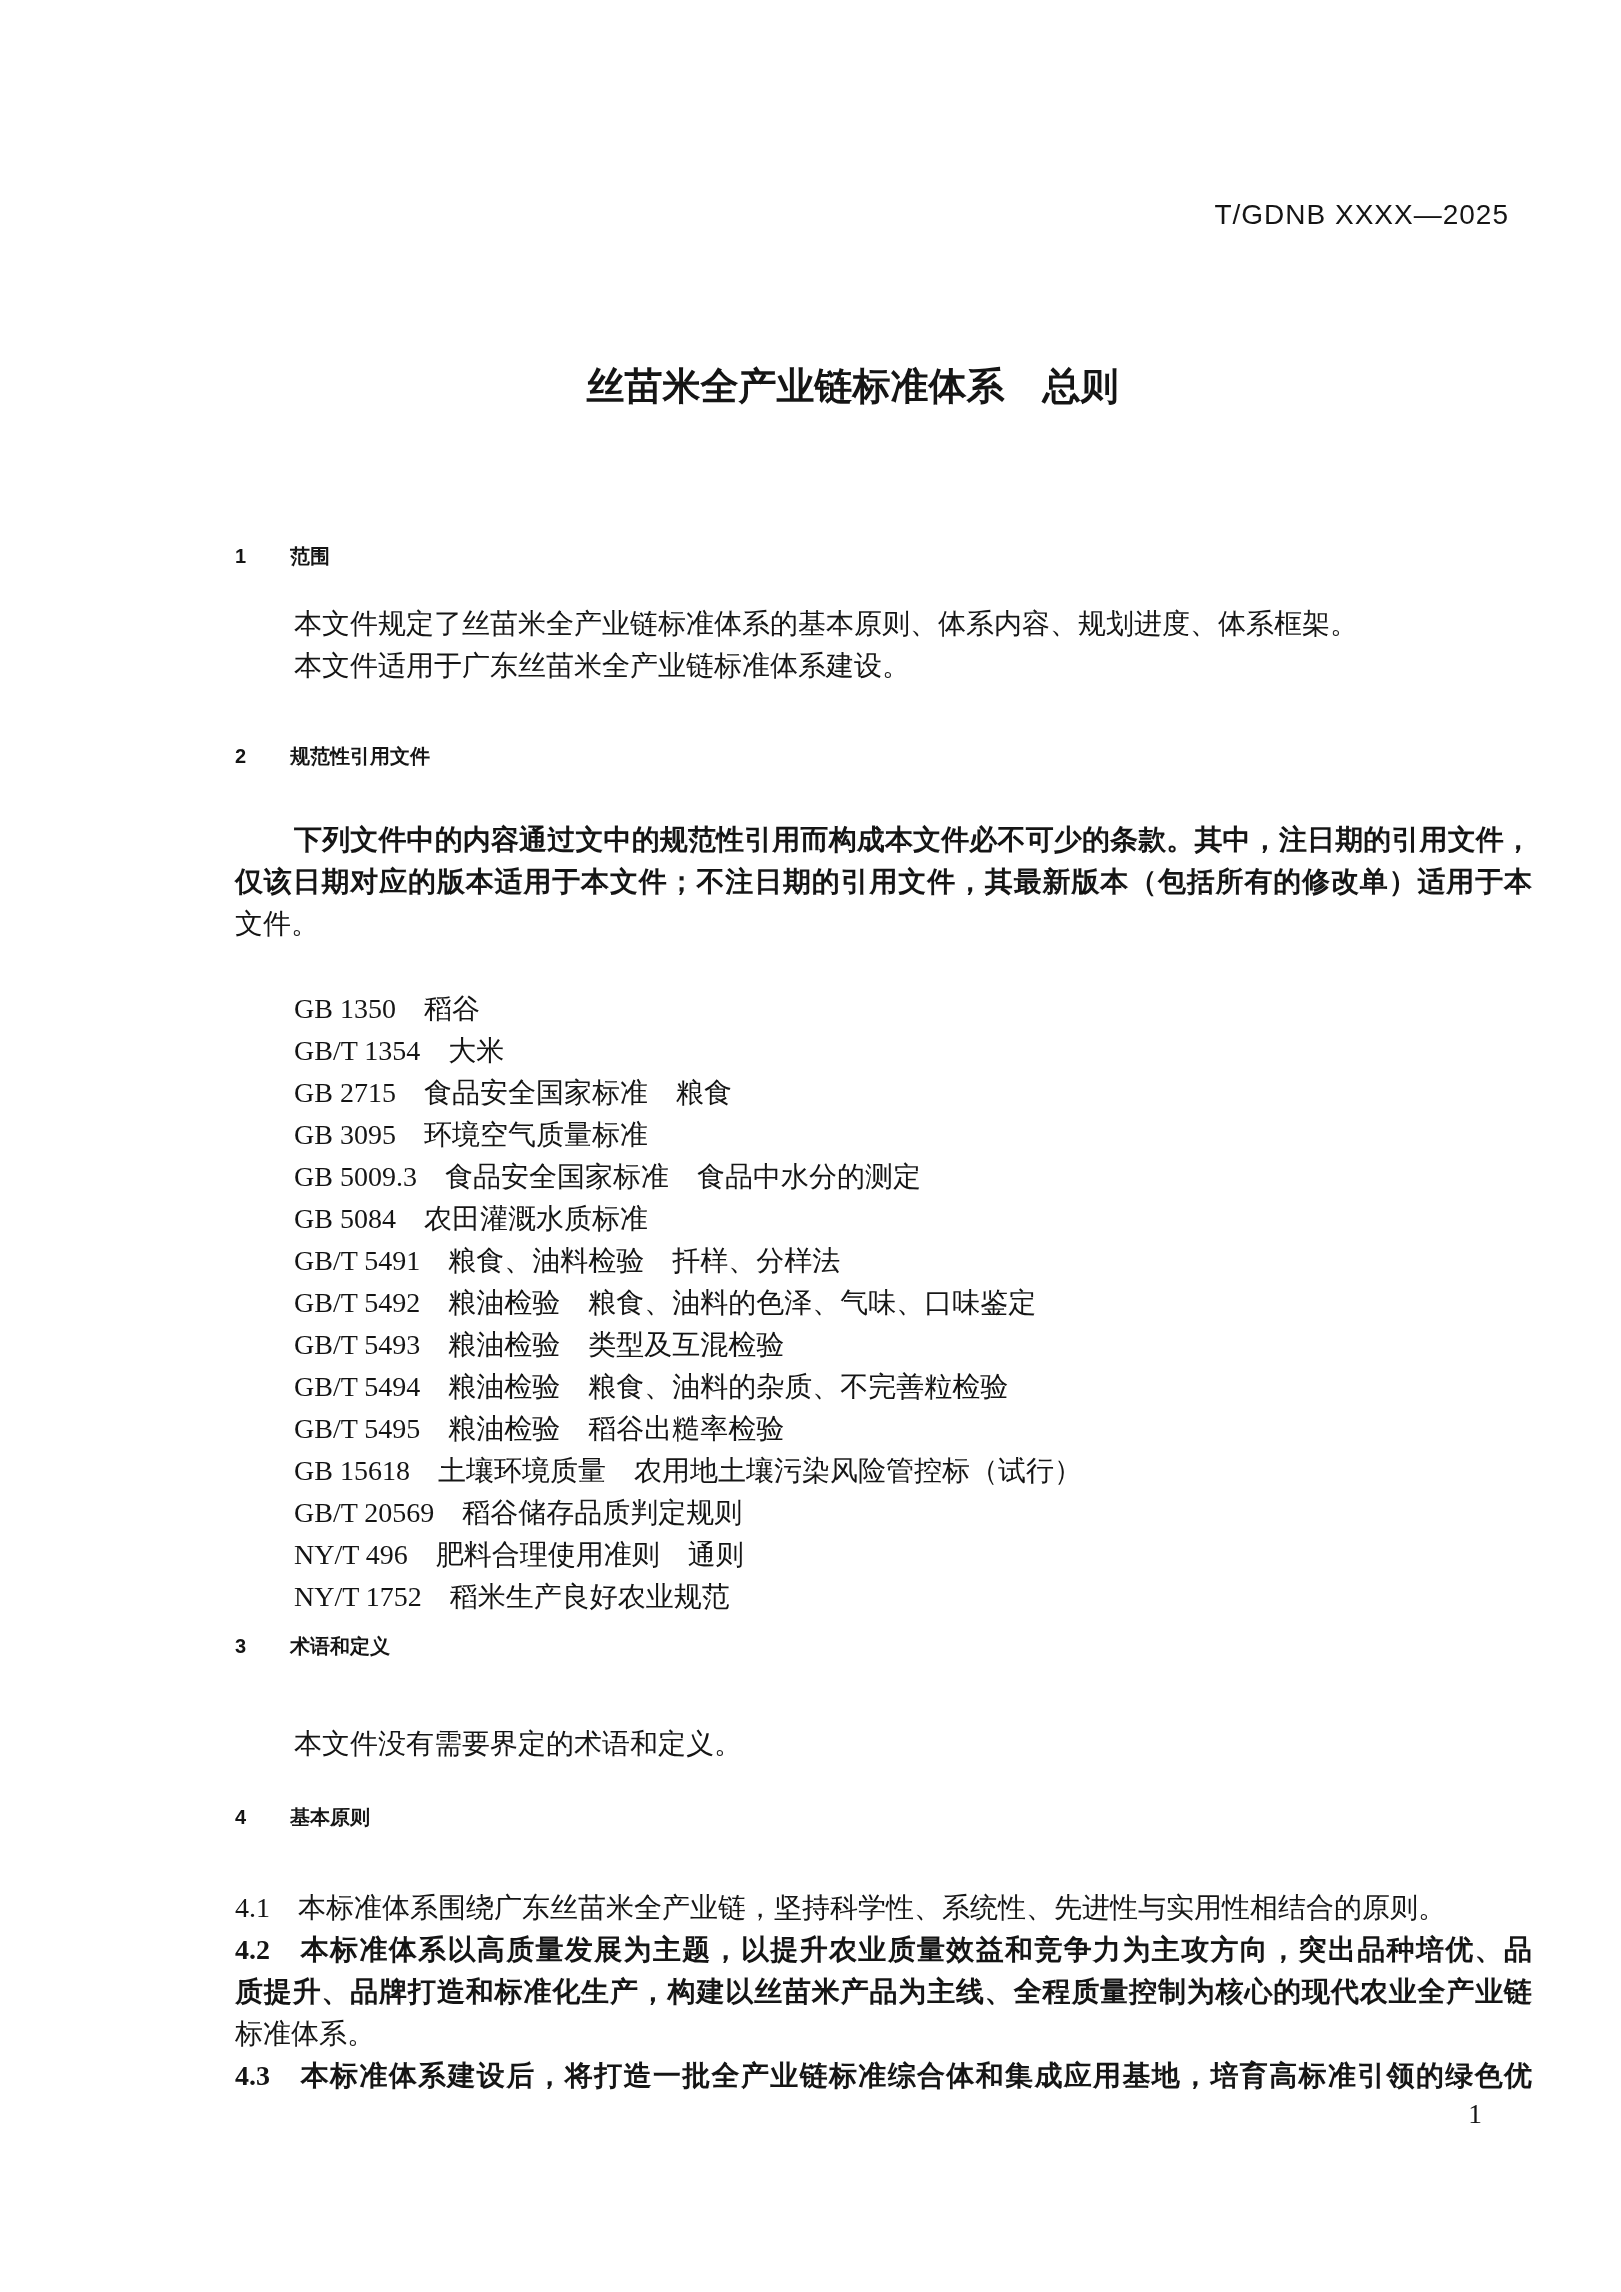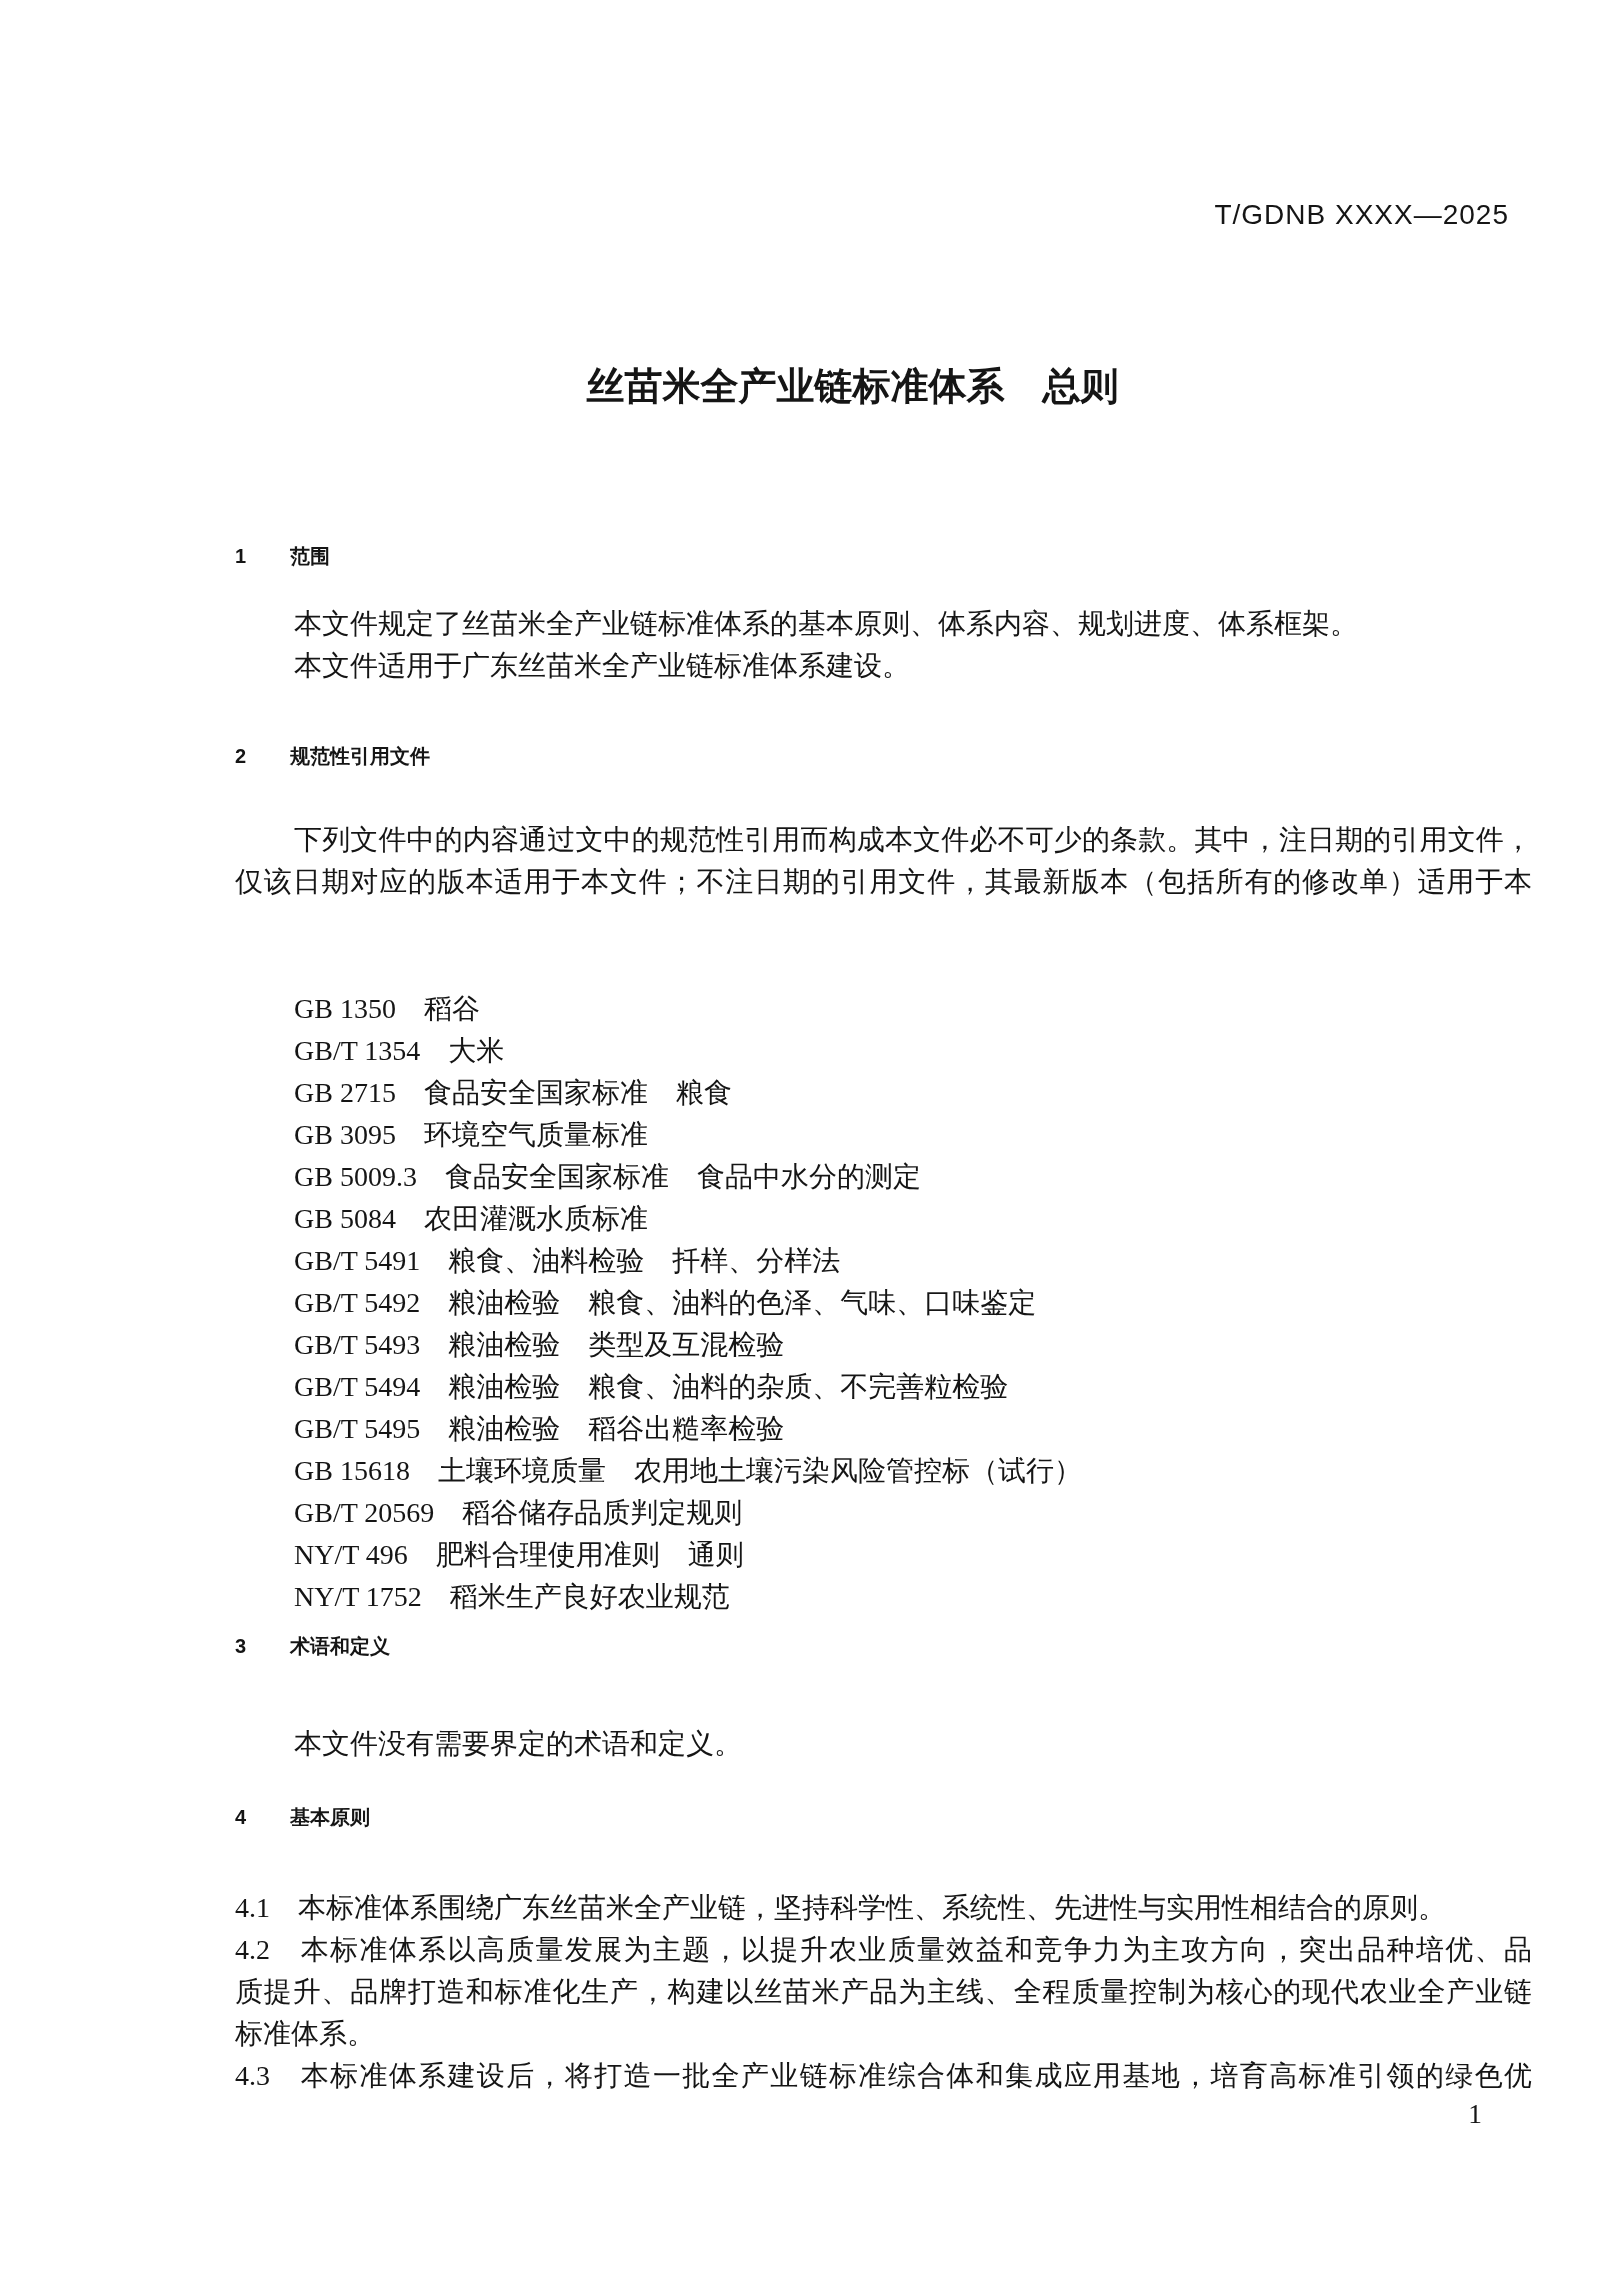--- a/index.html
+++ b/index.html
@@ -28,21 +28,21 @@
     position:absolute;left:193px;
     font-family:"Liberation Sans","DejaVu Sans",sans-serif;
     font-weight:700;font-size:20px;white-space:nowrap;
   }
   .sec-h .sec-num{display:inline-block;min-width:55px;}
   .h1{top:543px}.h2{top:743px}.h3{top:1633px}.h4{top:1804px}
   .blk{position:absolute;left:193px;width:1297px;line-height:42px;}
   .line{height:42px;white-space:nowrap;}
   .wline{height:42px;}
   .ind{text-indent:59px;}
-  .fill{text-align:justify;text-align-last:justify;white-space:normal;}
+  .fill{text-align:justify;text-align-last:justify;white-space:normal;font-weight:bold;}
   .p1{top:603px}
   .p2{top:819px}
   .refs{position:absolute;left:252px;top:988px;width:1238px;line-height:42px;}
   .p3{top:1723px}
   .c41{top:1887px}
   .c42{top:1929px}
   .c43{top:2055px}
   .pageno{
     position:absolute;top:2099px;right:181px;
     font-size:27.4px;
@@ -66,20 +66,21 @@
     <div class="line ind">本文件适用于广东丝苗米全产业链标准体系建设。</div>
   </div>
 
   <div class="sec-h h2">
     <span class="sec-num">2</span><span>规范性引用文件</span>
   </div>
 
   <div class="blk p2">
     <div class="wline ind fill">下列文件中的内容通过文中的规范性引用而构成本文件必不可少的条款。其中，注日期的引用文件，</div>
     <div class="wline fill">仅该日期对应的版本适用于本文件；不注日期的引用文件，其最新版本（包括所有的修改单）适用于本</div>
+    <div class="line">文件。</div>
   </div>
 
   <div class="refs">
     <div class="line">GB 1350　稻谷</div>
     <div class="line">GB/T 1354　大米</div>
     <div class="line">GB 2715　食品安全国家标准　粮食</div>
     <div class="line">GB 3095　环境空气质量标准</div>
     <div class="line">GB 5009.3　食品安全国家标准　食品中水分的测定</div>
     <div class="line">GB 5084　农田灌溉水质标准</div>
     <div class="line">GB/T 5491　粮食、油料检验　扦样、分样法</div>

